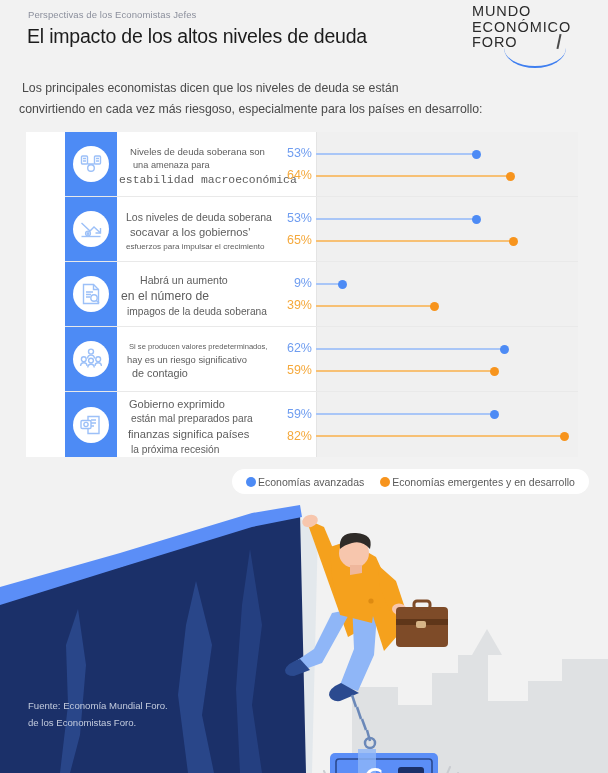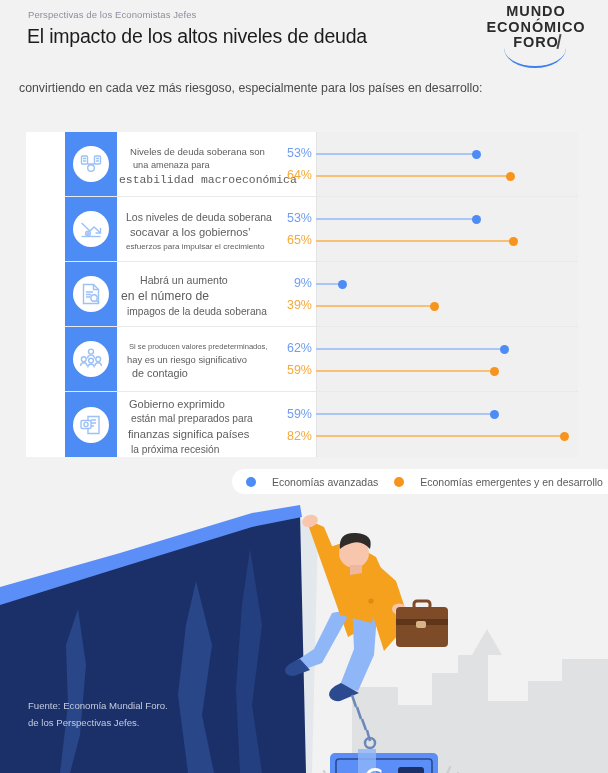--- a/index.html
+++ b/index.html
@@ -23,22 +23,22 @@
   }
   #subtitle {
     position:absolute; left:22px; top:78px; width:470px;
     font-size:12.3px; color:#4a4a4a; line-height:21px;
   }
   #subtitle .l2 { margin-left:-3px; }
 
   
   #logo { position:absolute; right:8px; top:4px; width:128px; height:62px; }
   #logo .ln {
-    text-align:center; font-size:14.5px; color:#2b2b2b;
-    letter-spacing:.9px; line-height:15.5px; font-weight:700;
+    font-size:14.5px; color:#2b2b2b;
+    letter-spacing:.9px; line-height:15.5px; font-weight:400;
   }
   #logo .swoosh {
     position:absolute; left:32px; top:44px; width:62px; height:20px;
     border-bottom:2.5px solid #3f7ff0;
     border-radius:0 0 50% 50%/0 0 100% 100%;
   }
   #logo .tick {
     position:absolute; left:86px; top:30px; width:2px; height:15px;
     background:#4a4a4a; transform:rotate(12deg);
   }
@@ -95,41 +95,42 @@
   }
   .lolli.adv .dot { background:#4d8bf5; }
   .lolli.emg .dot { background:#f7941d; }
 
   
   #legend {
     position:absolute; left:232px; top:469px; height:25px;
     background:#fff; border-radius:13px;
     display:flex; align-items:center; gap:16px; padding:0 14px;
   }
-  .lg-item { display:flex; align-items:center; gap:16px; }
+  .lg-item { display:flex; align-items:center; gap:2px; }
   .lg-dot { width:10px; height:10px; border-radius:50%; }
   .lg-dot.adv { background:#4d8bf5; }
   .lg-dot.emg { background:#f7941d; }
   .lg-txt { font-size:10.5px; color:#5a5a5a; white-space:nowrap; }
 
   
   #illus { position:absolute; left:0; top:505px; width:608px; height:268px; }
   #illus svg { display:block; }
   #source {
     position:absolute; left:28px; top:698px; width:210px;
     font-size:9.6px; color:#c3cbdd; line-height:16.5px; z-index:5;
   }
 </style>
 </head>
 <body>
 
 <div id="header">
   <div id="kicker">Perspectivas de los Economistas Jefes</div>
   <div id="page-title">El impacto de los altos niveles de deuda</div>
   <div id="subtitle">
+    <div>Los principales economistas dicen que los niveles de deuda se están</div>
     <div class="l2">convirtiendo en cada vez más riesgoso, especialmente para los países en desarrollo:</div>
   </div>
 
   <div id="logo">
     <div class="ln">MUNDO</div>
     <div class="ln">ECONÓMICO</div>
     <div class="ln">FORO</div>
     <div class="tick"></div>
     <div class="swoosh"></div>
   </div>
@@ -381,14 +382,14 @@
     <path d="M316 272 l6 14"></path>
     <path d="M324 266 l6 14"></path>
     <path d="M450 262 l-6 14"></path>
     <path d="M458 268 l-6 14"></path>
   </g>
 </svg>
 </div>
 
 <div id="source">
   <div>Fuente: Economía Mundial Foro.</div>
-  <div>de los Perspectivas Jefes.</div>
+  <div>de los Economistas Foro.</div>
 </div>
 
 </body></html>

